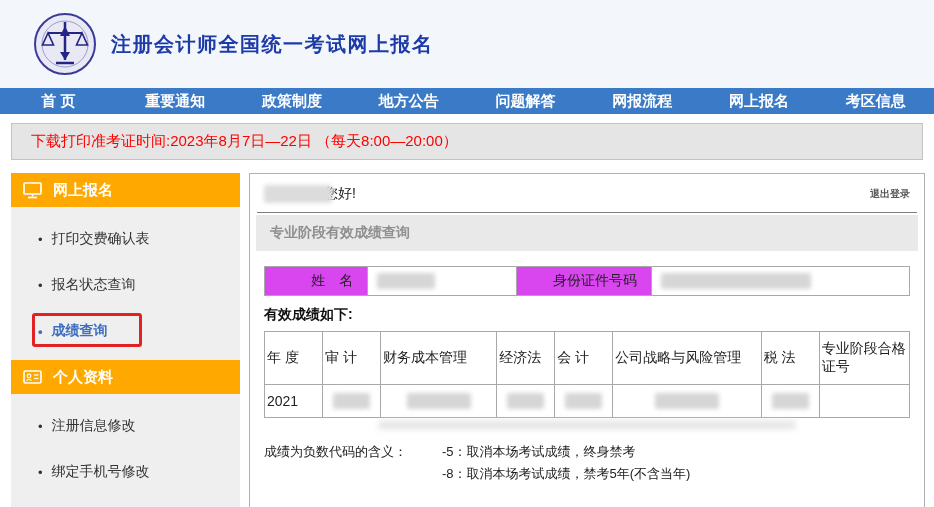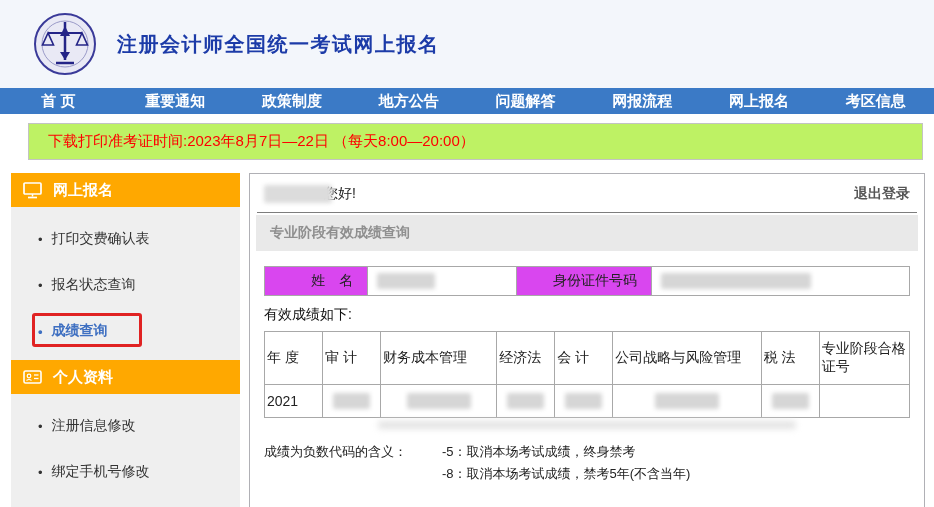--- a/index.html
+++ b/index.html
@@ -1,33 +1,33 @@
 <!DOCTYPE html>
 <html><head>
 <meta charset="utf-8">
 <style>
   * { margin:0; padding:0; box-sizing:border-box; }
   html,body { width:934px; height:507px; overflow:hidden; background:#fff;
               font-family:"Liberation Sans", sans-serif; }
 
   
   .page-header { height:88px; background:#f3f6fb; display:flex; align-items:center;
-                 padding-left:33px; gap:20px; }
+                 padding-left:33px; gap:14px; }
   .logo { width:64px; height:64px; flex-shrink:0; }
   .page-title { font-size:20px; font-weight:bold; color:#1c3ba8; letter-spacing:1.5px; }
 
   
   .nav { height:26px; background:#3b7ac6; display:flex; }
   .nav-item { flex:1; display:flex; align-items:center; justify-content:center;
               color:#fff; font-weight:bold; font-size:15px; cursor:pointer; }
 
   
   .notice-wrap { padding:9px 11px 7px 11px; background:#fff; }
-  .notice { border:1px solid #c3c3c3; background:#bef264; padding:8px 19px;
-            color:#fe0000; font-size:15px;margin-left:17px; }
+  .notice { border:1px solid #c3c3c3; background:#e5e5e5; padding:8px 19px;
+            color:#fe0000; font-size:15px; }
 
   
   .content { display:flex; gap:9px; padding:6px 9px 0 11px; align-items:flex-start; }
 
   
   .sidebar { width:229px; flex-shrink:0; }
   .side-header { background:#ffa800; color:#fff; font-weight:bold; font-size:15px;
                  height:34px; display:flex; align-items:center; gap:11px; padding:0 12px; }
   .side-header svg { flex-shrink:0; }
   .side-list { background:#efefef; padding:9px 0 6px 0; }
@@ -40,36 +40,36 @@
                    border:3px solid #e02222; border-radius:3px; pointer-events:none; }
 
   
   .main-panel { flex:1; align-self:stretch; border:1px solid #b0b0b5; background:#fff;
                 min-height:420px; }
   .greet-row { display:flex; align-items:center; justify-content:space-between;
                padding:11px 14px 9px 14px; }
   .greet-left { display:flex; align-items:center; font-size:14px; color:#222; }
   .blur-name { width:68px; height:18px; background:#dcdcdc; filter:blur(2px);
                border-radius:2px; margin-right:-8px; }
-  .logout { color:#555; font-weight:bold; font-size:14px; cursor:pointer;margin-left:25px; }
+  .logout { color:#555; font-weight:bold; font-size:10px; cursor:pointer;margin-left:25px; }
   .divider { border-top:1px solid #7d7d7d; margin:0 7px; }
   .section-bar { background:#e9e9e9; color:#8f8f8f; font-weight:bold; font-size:14px;
                  padding:9px 14px; margin:2px 6px 0 6px; }
 
   table { border-collapse:collapse; font-size:14px; color:#222; }
   .info-table { width:calc(100% - 28px); margin:15px 14px 0 14px; table-layout:fixed; }
   .info-table td { border:1px solid #a8a8a8; height:29px; }
   .info-table td.lbl { background:#d946ef; text-align:right; padding-right:14px; }
   .c-lbl1 { width:16%; } .c-val1 { width:23%; } .c-lbl2 { width:21%; } .c-val2 { width:40%; }
   .blur-box { height:16px; background:#d6d6d6; filter:blur(2px); border-radius:2px; }
   .blur-sm { width:58px; margin-left:9px; }
   .blur-id { width:150px; margin-left:9px; }
   .blur-cell { width:70%; max-width:64px; margin:0 auto; }
 
-  .results-intro { margin:10px 14px 7px 14px; font-weight:normal; font-size:14px; color:#111; }
+  .results-intro { margin:10px 14px 7px 14px; font-weight:bold; font-size:14px; color:#111; }
   .results-table { width:calc(100% - 28px); margin:0 14px; text-align:left; table-layout:fixed; }
   .results-table th { border:1px solid #a8a8a8; font-weight:normal; padding:8px 2px; background:#fff; }
   .results-table td { border:1px solid #a8a8a8; padding:8px 2px; }
   .w-year{width:9%;} .w-audit{width:9%;} .w-fin{width:18%;} .w-law{width:9%;}
   .w-acc{width:9%;} .w-strat{width:23%;} .w-tax{width:9%;} .w-cert{width:14%;}
   .smudge { width:62%; height:8px; background:#e3e3e3; filter:blur(3px);
             margin:3px auto 0 auto; border-radius:3px; }
 
   .codes-row { display:flex; margin:14px 14px 0 14px; font-size:13px; color:#222; }
   .codes-label { width:178px; flex-shrink:0; }

